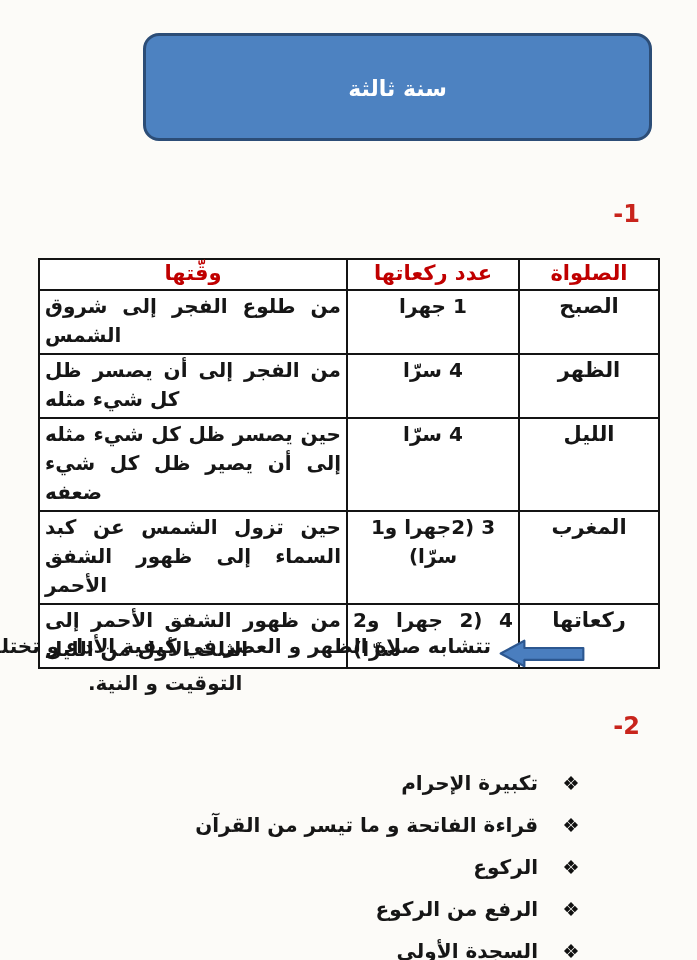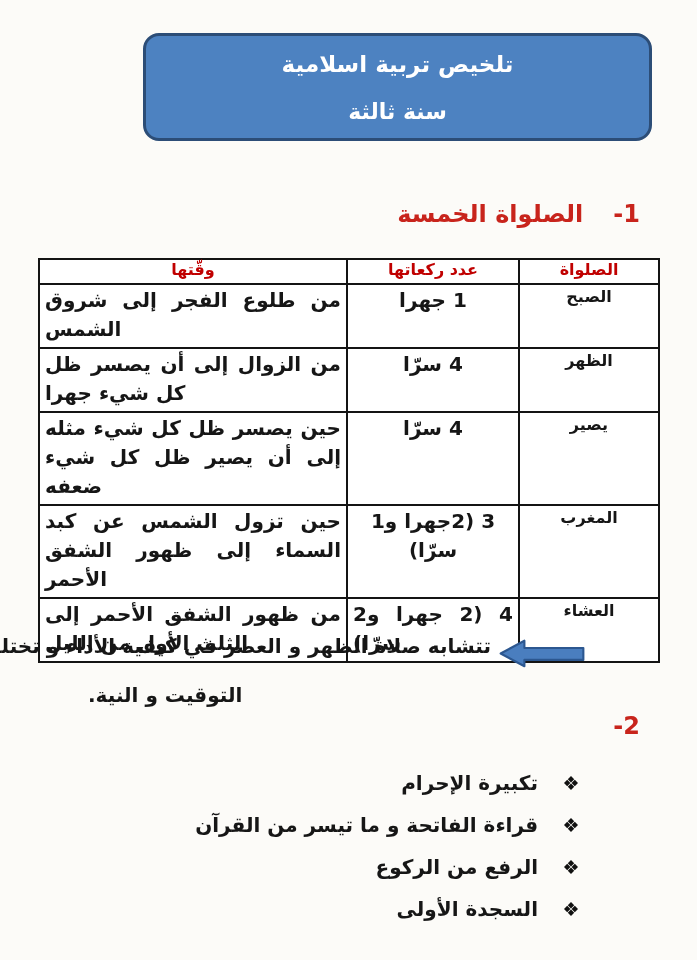--- a/index.html
+++ b/index.html
@@ -51,39 +51,39 @@
   .prayer-table col.c-prayer{width:140px;}
   .prayer-table col.c-rakaat{width:172px;}
   .prayer-table col.c-time{width:308px;}
   .prayer-table th,.prayer-table td{
     border:2px solid #141414;
     vertical-align:top;
     padding:1px 5px 3px;
   }
   .prayer-table th{
     color:var(--table-header-red);
-    font-weight:bold;font-size:16px;text-align:center;
+    font-weight:bold;font-size:21px;text-align:center;
     padding-top:0;padding-bottom:2px;line-height:1.3;
   }
-  td.cell-prayer{text-align:center;font-size:16px;font-weight:600;line-height:1.4;}
+  td.cell-prayer{text-align:center;font-size:21px;font-weight:600;line-height:1.4;}
   td.cell-rakaat{text-align:center;font-size:20px;font-weight:600;line-height:1.45;}
   td.cell-rakaat.wrap{text-align:justify;text-align-last:left;}
   td.cell-time{
     font-size:20px;font-weight:600;line-height:1.45;
     text-align:justify;text-align-last:left;
   }
 
   
   .note{
     position:absolute;left:0;top:631px;width:623px;
     padding:0 132px 0 88px;
     font-size:20px;font-weight:600;line-height:1.55;
   }
   .note .nline1{text-align:right;white-space:nowrap;}
-  .note .nline2{text-align:left;margin-top:18px;}
+  .note .nline2{text-align:left;margin-top:6px;}
   .note .arrow{
     position:absolute;top:7px;right:37px;width:88px;height:31px;display:block;
   }
   .note .arrow svg{display:block;width:100%;height:100%;}
   .note .arrow polygon{fill:var(--arrow-fill);stroke:var(--arrow-stroke);stroke-width:2.4;stroke-linejoin:round;}
 
   
   .bullet-list{position:absolute;right:119px;top:762px;direction:rtl;}
   .bullet-item{
     display:flex;align-items:center;column-gap:26px;height:42px;
@@ -92,27 +92,25 @@
   .bullet-icon{width:14px;height:14px;flex:0 0 14px;display:block;}
   .bullet-icon svg{display:block;width:100%;height:100%;}
   .bullet-icon path{fill:#111;}
 </style>
 </head>
 <body>
 
 <div class="page">
 
   <div class="title-box">
-    <div class="line1">تلخيص تربية اسلامية</div>
     <div class="line2">سنة ثالثة</div>
   </div>
 
   <div class="section-heading sh1">
     <span class="sec-num">1-</span>
-    <span class="sec-title">الصلواة الخمسة</span>
   </div>
 
   <table class="prayer-table">
     <colgroup>
         <col class="c-prayer">
         <col class="c-rakaat">
         <col class="c-time">
       </colgroup>
     <thead>
       <tr>
@@ -123,34 +121,34 @@
     </thead>
     <tbody>
       <tr>
         <td class="cell-prayer">الصبح</td>
         <td class="cell-rakaat">1 جهرا</td>
         <td class="cell-time">من طلوع  الفجر إلى شروق الشمس</td>
       </tr>
       <tr>
         <td class="cell-prayer">الظهر</td>
         <td class="cell-rakaat">4 سرّا</td>
-        <td class="cell-time">من الزوال إلى أن يصسر ظل كل شيء جهرا</td>
-      </tr>
-      <tr>
-        <td class="cell-prayer">يصير</td>
+        <td class="cell-time">من الفجر إلى أن يصسر ظل كل شيء مثله</td>
+      </tr>
+      <tr>
+        <td class="cell-prayer">الليل</td>
         <td class="cell-rakaat">4 سرّا</td>
         <td class="cell-time">حين  يصسر ظل كل شيء مثله إلى أن يصير ظل كل شيء ضعفه</td>
       </tr>
       <tr>
         <td class="cell-prayer">المغرب</td>
         <td class="cell-rakaat">3 (2جهرا و1 سرّا)</td>
         <td class="cell-time">حين تزول الشمس عن كبد السماء إلى ظهور الشفق الأحمر</td>
       </tr>
       <tr>
-        <td class="cell-prayer">العشاء</td>
+        <td class="cell-prayer">ركعاتها</td>
         <td class="cell-rakaat wrap">4 (2 جهرا و2 سرّا)</td>
         <td class="cell-time">من ظهور الشفق الأحمر إلى الثلث الأول من الليل</td>
       </tr>
     </tbody>
   </table>
 
   <div class="note">
     <span class="arrow">
       <svg viewBox="0 0 100 34" preserveAspectRatio="none" aria-hidden="true">
         <polygon points="3,17 30,3 30,11 97,11 97,24 30,24 30,31"></polygon>
@@ -180,20 +178,28 @@
           </svg>
       </span>
       <span class="bullet-label">قراءة الفاتحة و ما تيسر من القرآن</span>
     </div>
     <div class="bullet-item">
       <span class="bullet-icon">
         <svg viewBox="0 0 24 24">
             <path d="M12 0 L17.5 5.5 L12 11 L6.5 5.5 Z M18.5 6.5 L24 12 L18.5 17.5 L13 12 Z M12 13 L17.5 18.5 L12 24 L6.5 18.5 Z M5.5 6.5 L11 12 L5.5 17.5 L0 12 Z"></path>
           </svg>
       </span>
+      <span class="bullet-label">الركوع</span>
+    </div>
+    <div class="bullet-item">
+      <span class="bullet-icon">
+        <svg viewBox="0 0 24 24">
+            <path d="M12 0 L17.5 5.5 L12 11 L6.5 5.5 Z M18.5 6.5 L24 12 L18.5 17.5 L13 12 Z M12 13 L17.5 18.5 L12 24 L6.5 18.5 Z M5.5 6.5 L11 12 L5.5 17.5 L0 12 Z"></path>
+          </svg>
+      </span>
       <span class="bullet-label">الرفع من الركوع</span>
     </div>
     <div class="bullet-item">
       <span class="bullet-icon">
         <svg viewBox="0 0 24 24">
             <path d="M12 0 L17.5 5.5 L12 11 L6.5 5.5 Z M18.5 6.5 L24 12 L18.5 17.5 L13 12 Z M12 13 L17.5 18.5 L12 24 L6.5 18.5 Z M5.5 6.5 L11 12 L5.5 17.5 L0 12 Z"></path>
           </svg>
       </span>
       <span class="bullet-label">السجدة الأولى</span>
     </div>

